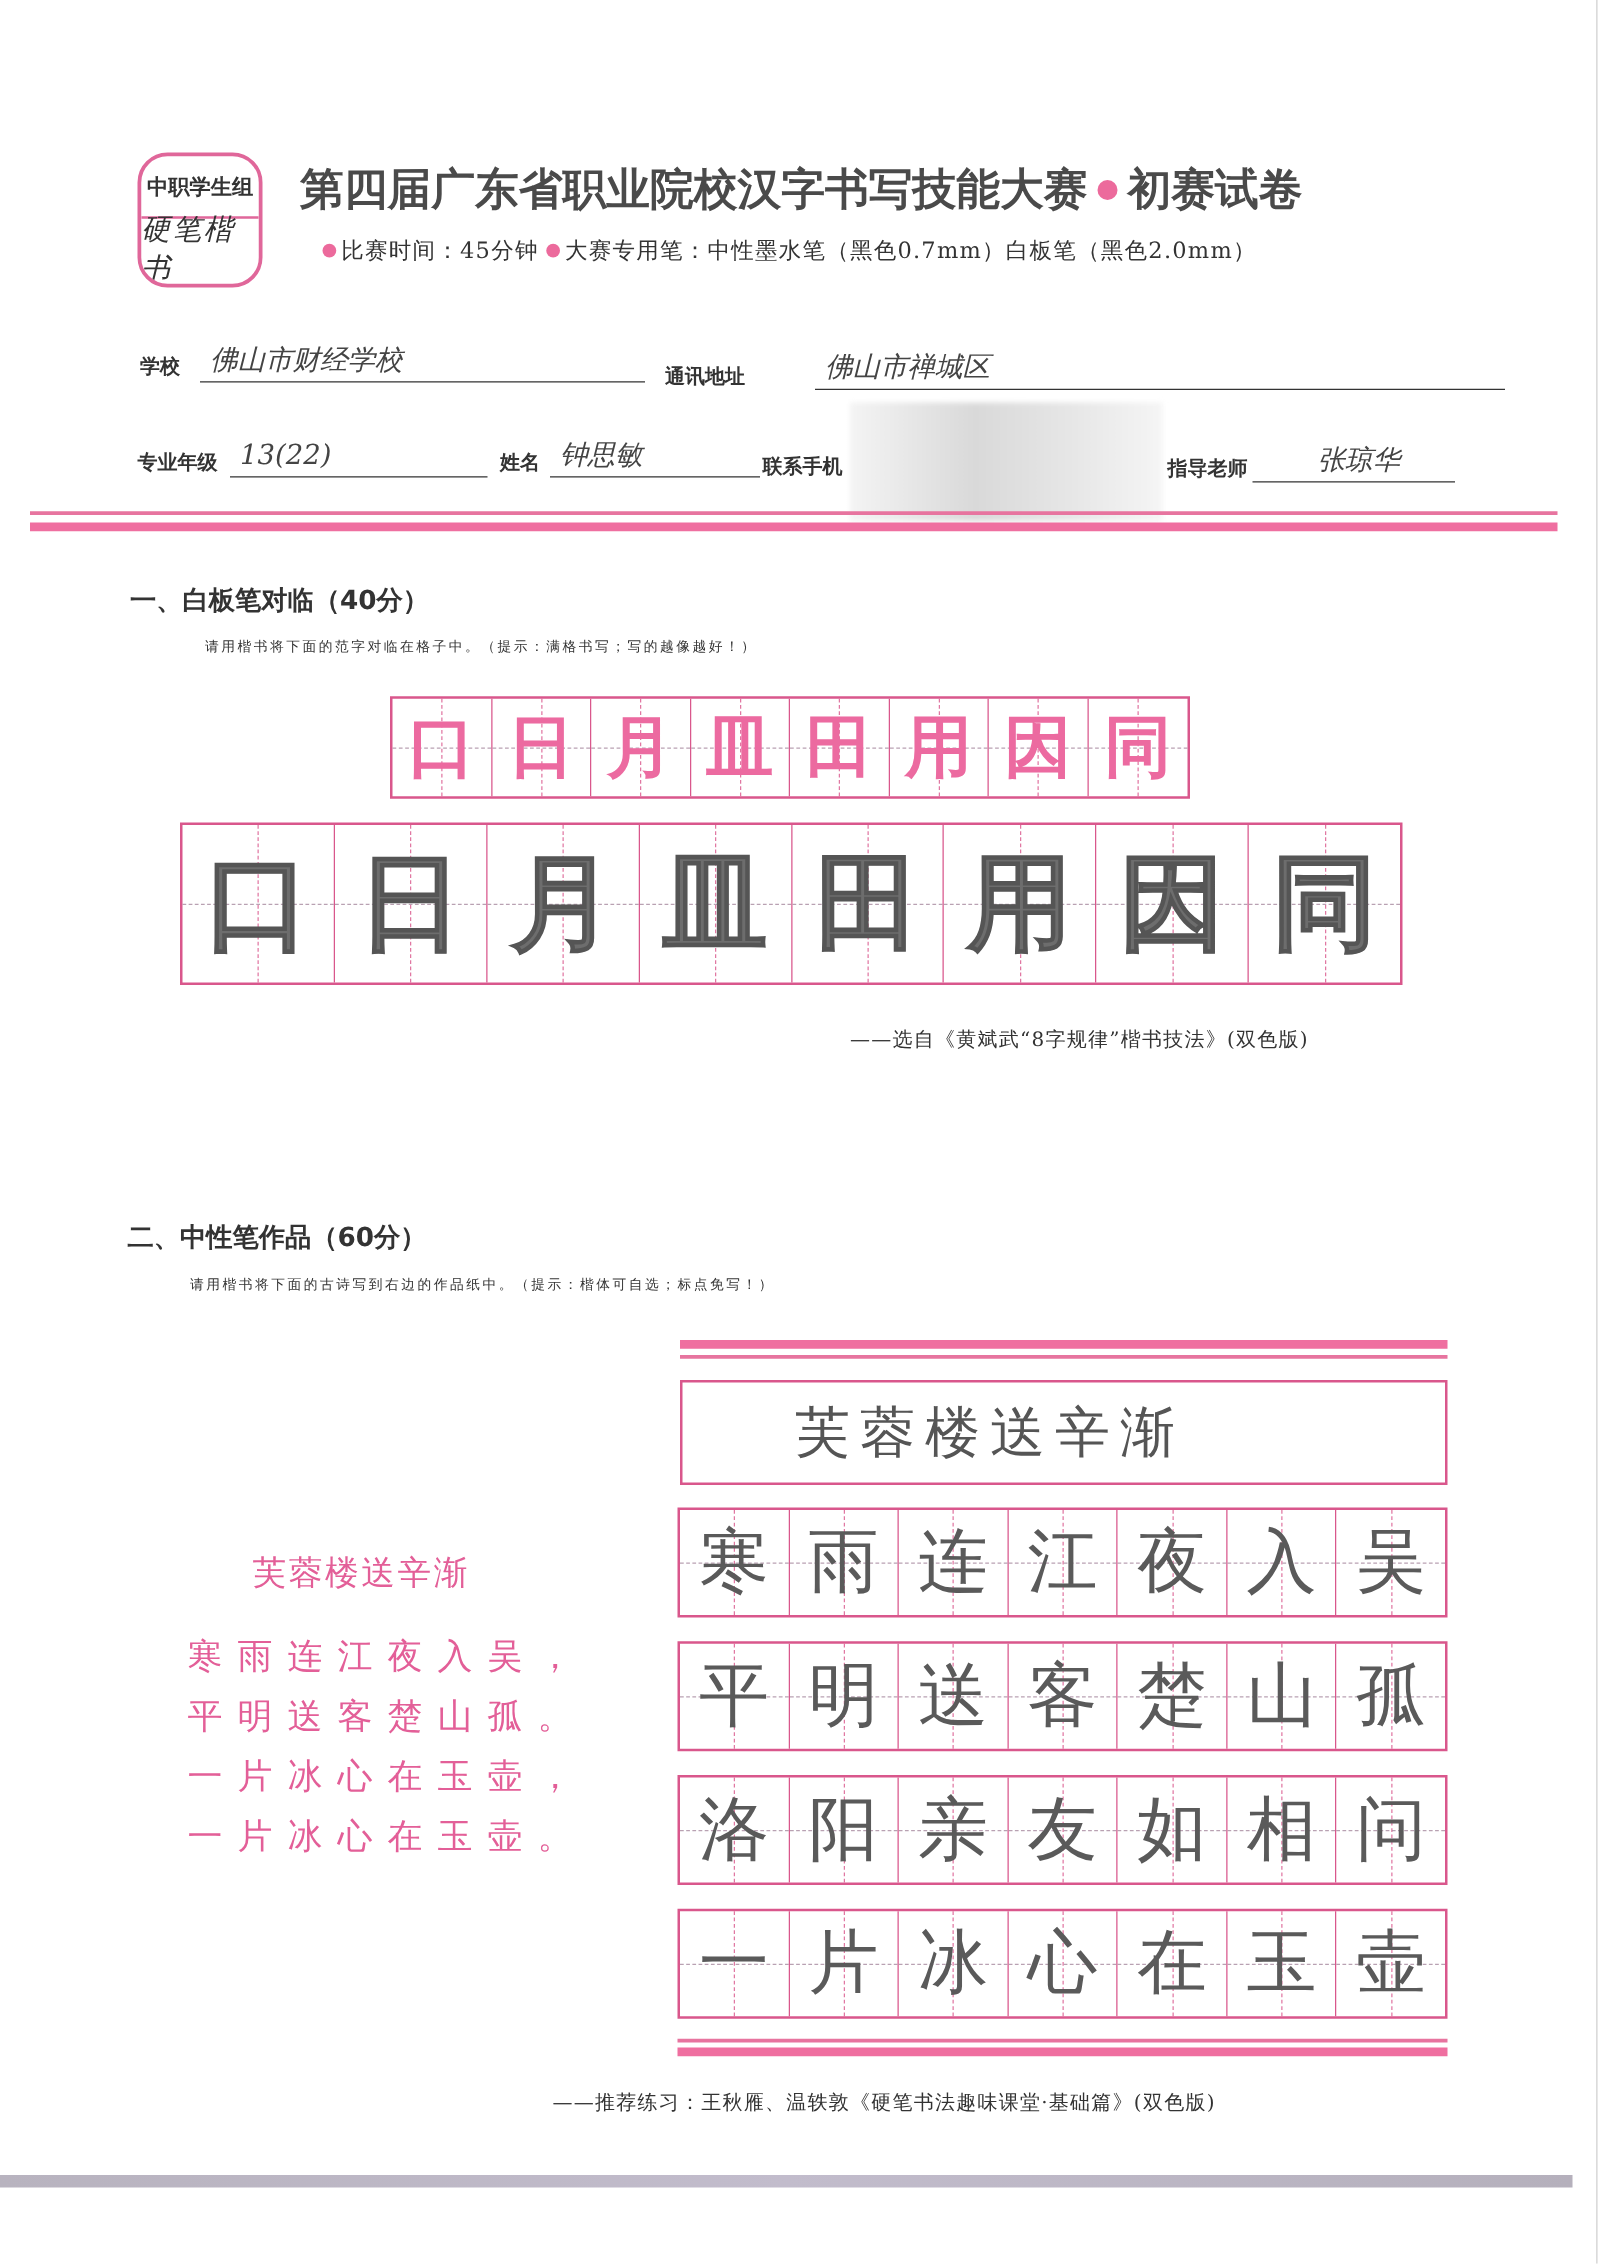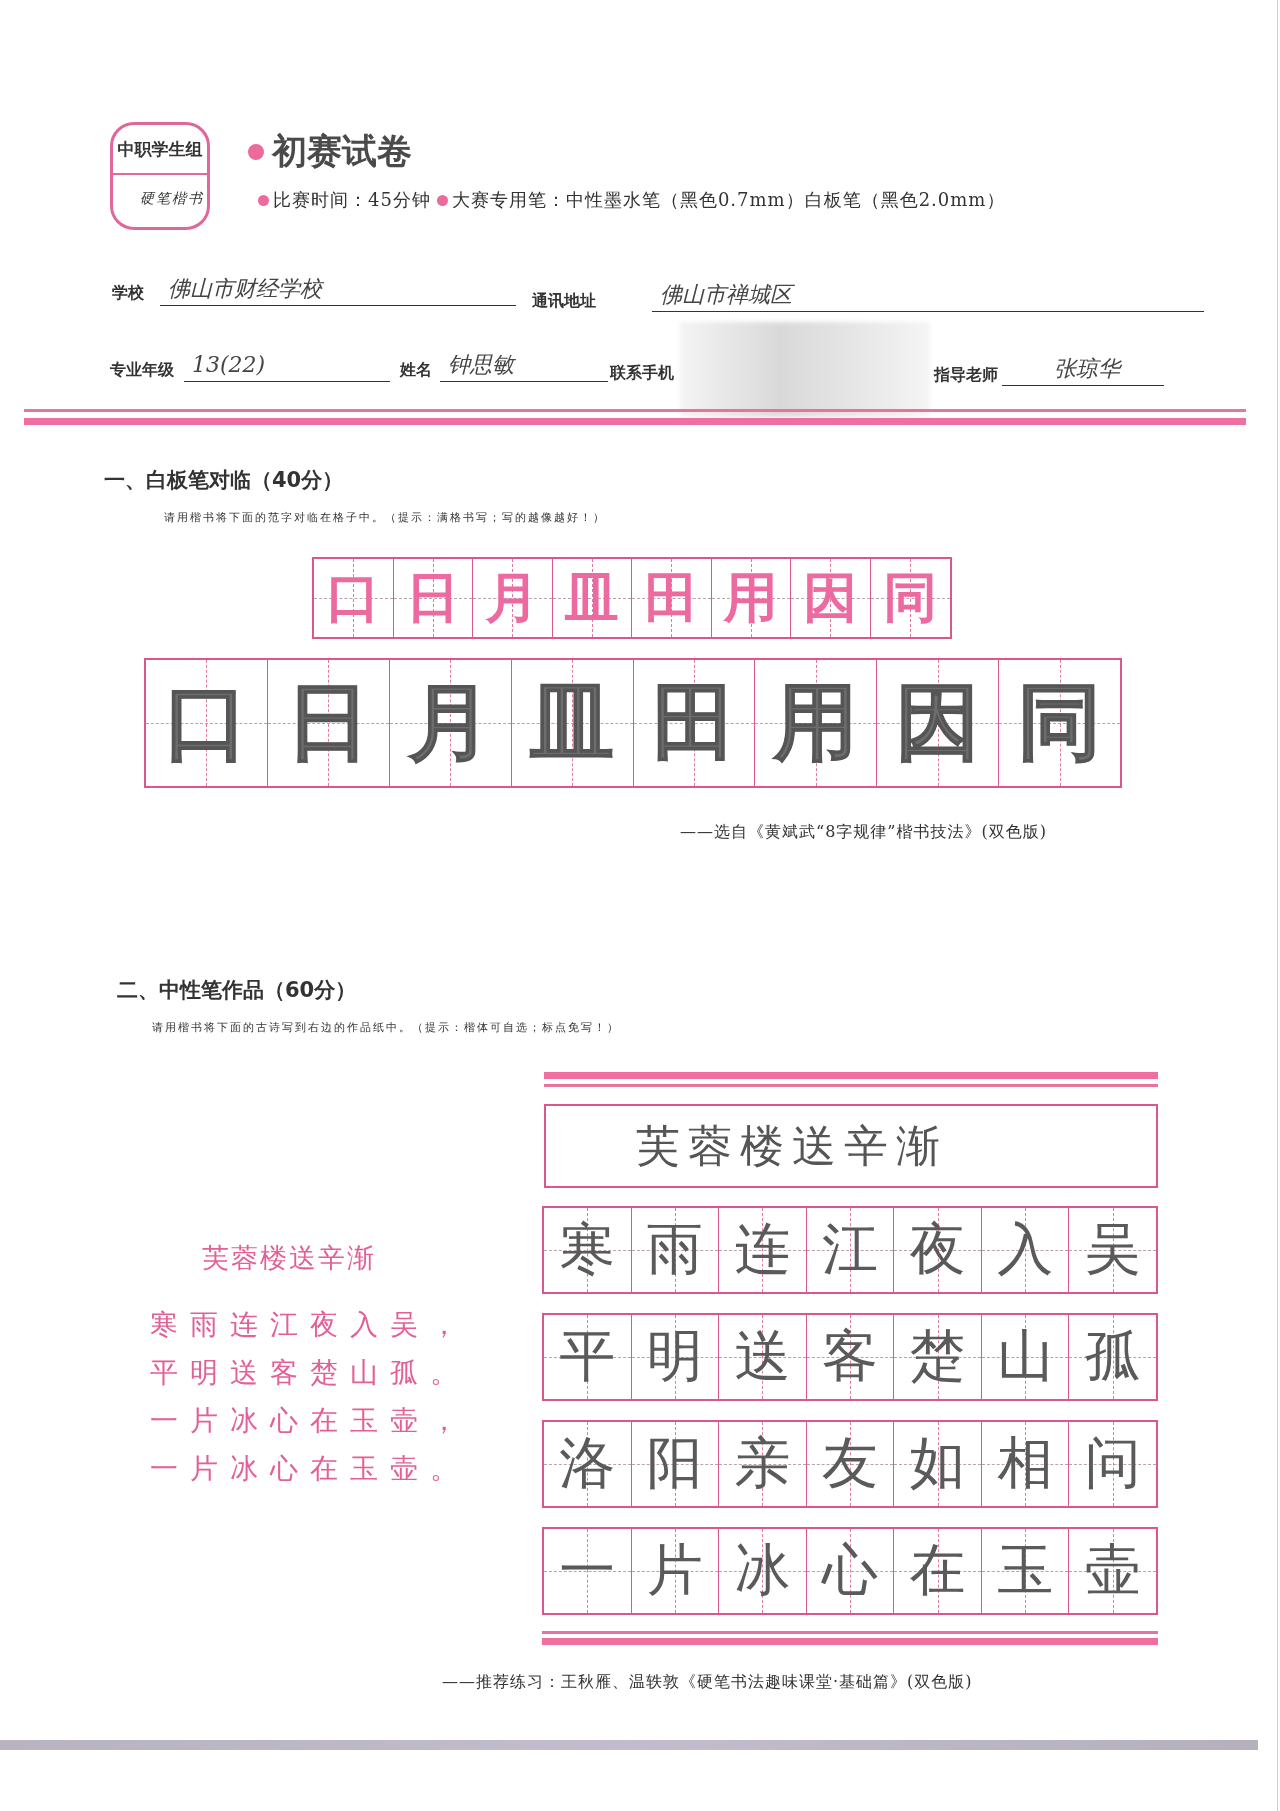--- a/index.html
+++ b/index.html
@@ -3,21 +3,21 @@
 <meta charset="utf-8">
 <style>
   * { box-sizing: border-box; margin: 0; padding: 0; }
   html, body { width: 1280px; height: 1811px; background: #ffffff; overflow: hidden; }
   body { position: relative; font-family: "DejaVu Sans", sans-serif; color: #2b2b2b; }
   .abs { position: absolute; }
 
   
   .badge { left: 110px; top: 122px; width: 100px; height: 108px; border: 3px solid #e0679a; border-radius: 24px; overflow: hidden; }
   .badge .top { height: 50px; display: flex; align-items: center; justify-content: center; font-weight: bold; font-size: 17px; color: #333; border-bottom: 2px solid #e0679a; }
-  .badge .bot { height: 48px; display: flex; align-items: center; justify-content: center; font-family: "DejaVu Serif", serif; font-style: italic; font-size: 14px; color: #333; letter-spacing: 2px; padding-left: 24px; }
+  .badge .bot { height: 48px; display: flex; align-items: center; justify-content: center; font-family: "DejaVu Serif", serif; font-style: italic; font-size: 23px; color: #333; letter-spacing: 2px; }
 
   .title { left: 240px; top: 128px; font-size: 35px; font-weight: bold; color: #4a4a4a; letter-spacing: 0px; white-space: nowrap; display: flex; align-items: center; }
   .title .dot { display: inline-block; width: 16px; height: 16px; border-radius: 50%; background: #ec6a9c; margin: 0 8px; }
   .subtitle { left: 258px; top: 188px; font-family: "DejaVu Serif", serif; font-size: 18px; color: #333; white-space: nowrap; display: flex; align-items: center; letter-spacing: 1px; }
   .subtitle .sdot { display: inline-block; width: 11px; height: 11px; border-radius: 50%; background: #ec6a9c; margin-right: 4px; }
 
   
   .field-label { font-size: 16px; font-weight: bold; color: #333; white-space: nowrap; }
   .field-line { border-bottom: 1.5px solid #333; height: 34px; font-family: "DejaVu Serif", serif; font-style: italic; font-size: 22px; color: #444; padding-left: 8px; line-height: 34px; white-space: nowrap; overflow: hidden; }
   .blur { background: linear-gradient(90deg, #f4f4f4, #d9d9d9 40%, #e6e6e6 70%, #f5f5f5); filter: blur(2px); }
@@ -53,20 +53,21 @@
 </style>
 </head>
 <body>
 
 <div class="abs badge">
   <div class="top">中职学生组</div>
   <div class="bot">硬笔楷书</div>
 </div>
 
 <div class="abs title">
+  <span>第四届广东省职业院校汉字书写技能大赛</span>
   <span class="dot"></span>
   <span>初赛试卷</span>
 </div>
 
 <div class="abs subtitle">
   <span class="sdot"></span>
   <span>比赛时间：45分钟</span>
   <span class="sdot" style="margin-left:6px"></span>
   <span>大赛专用笔：中性墨水笔（黑色0.7mm）白板笔（黑色2.0mm）</span>
 </div>
@@ -140,21 +141,21 @@
   <div class="cell" style="flex:1">
       <span class="gray-char">因</span>
     </div>
   <div class="cell" style="flex:1">
       <span class="gray-char">同</span>
     </div>
 </div>
 
 <div class="abs credit" style="left:680px; top:822px;">——选自《黄斌武“8字规律”楷书技法》(双色版)</div>
 
-<div class="abs section-title" style="left:102px; top:976px;margin-left:15px;">二、中性笔作品（60分）</div>
+<div class="abs section-title" style="left:102px; top:976px;">二、中性笔作品（60分）</div>
 <div class="abs instr" style="left:152px; top:1020px;">请用楷书将下面的古诗写到右边的作品纸中。（提示：楷体可自选；标点免写！）</div>
 
 <div class="abs poem-title" style="left:202px; top:1240px;">芙蓉楼送辛渐</div>
 <div class="abs poem-line" style="left:150px; top:1306px;">寒雨连江夜入吴，</div>
 <div class="abs poem-line" style="left:150px; top:1354px;">平明送客楚山孤。</div>
 <div class="abs poem-line" style="left:150px; top:1402px;">一片冰心在玉壶，</div>
 <div class="abs poem-line" style="left:150px; top:1450px;">一片冰心在玉壶。</div>
 
 <div class="abs rule-thick" style="left:544px; top:1072px; width:614px;"></div>
 <div class="abs rule-thin" style="left:544px; top:1084px; width:614px;"></div>

